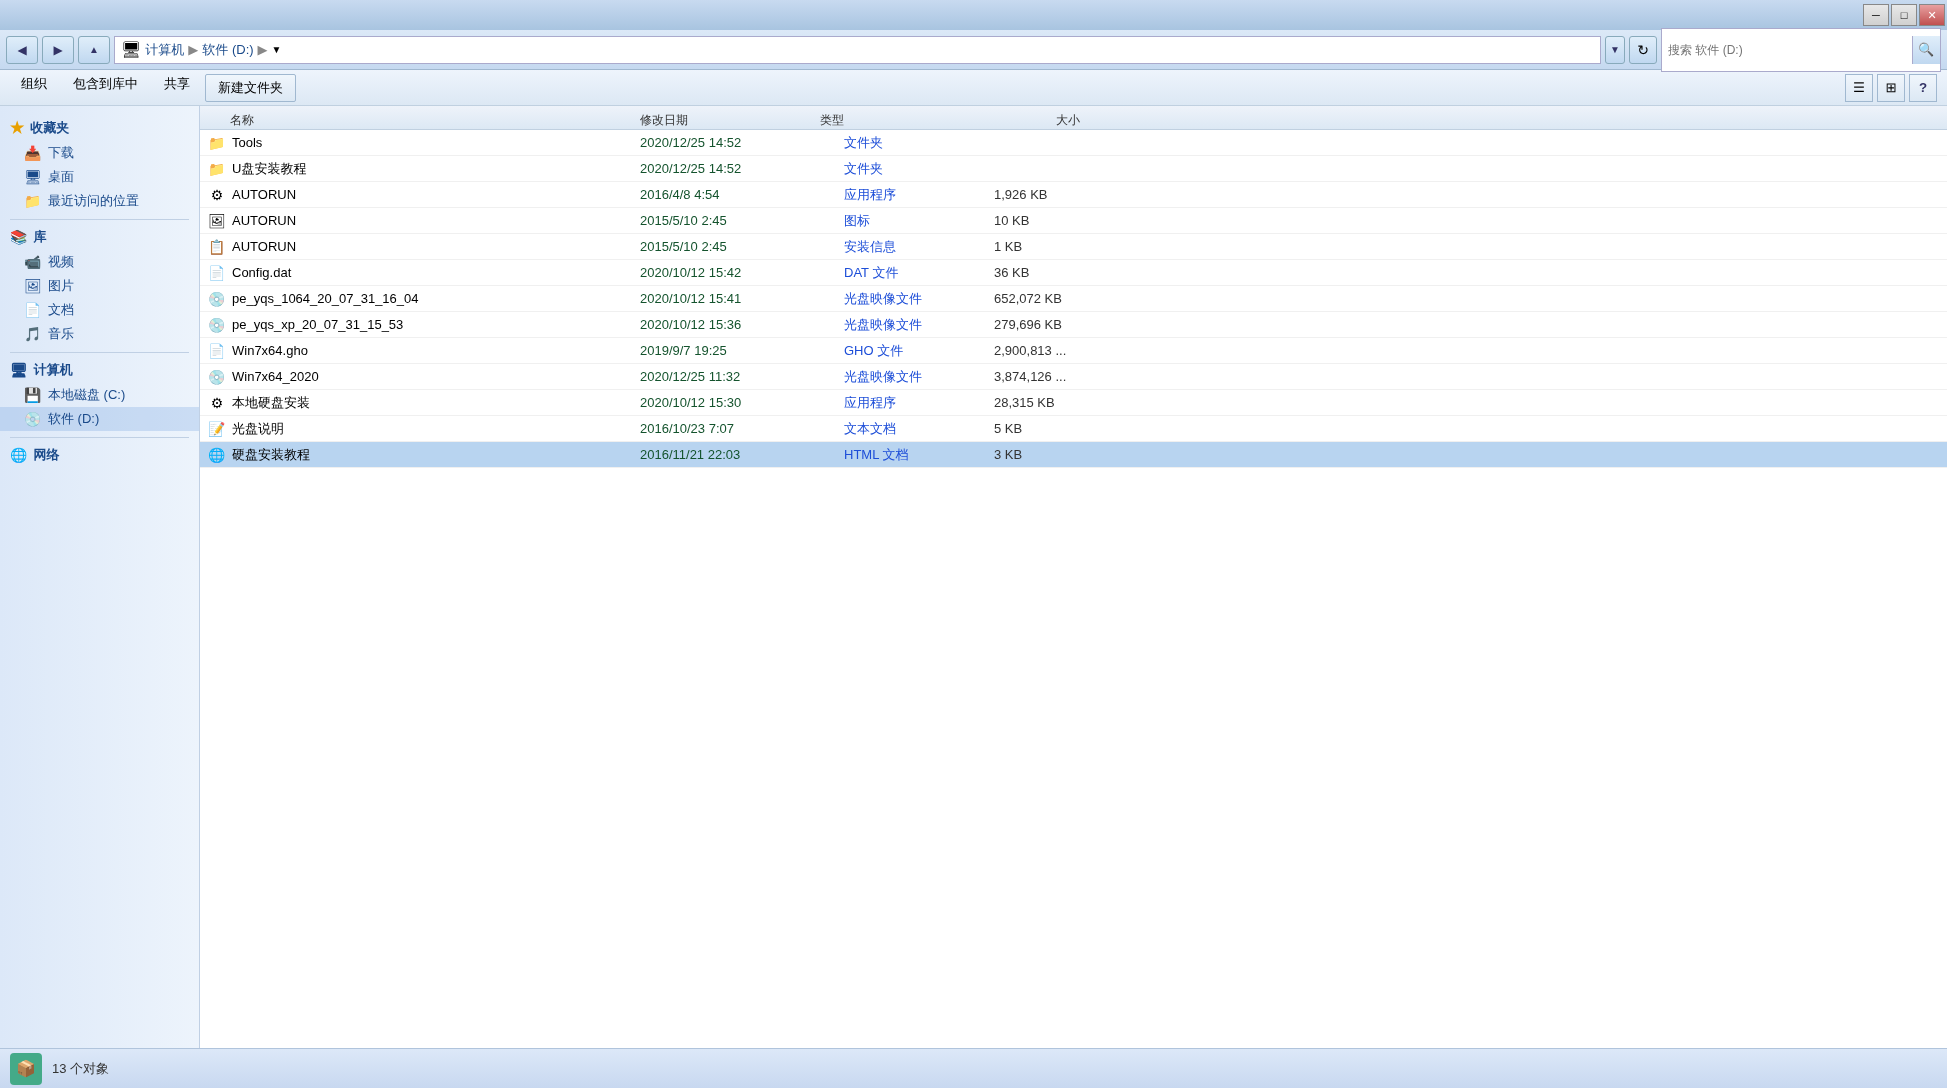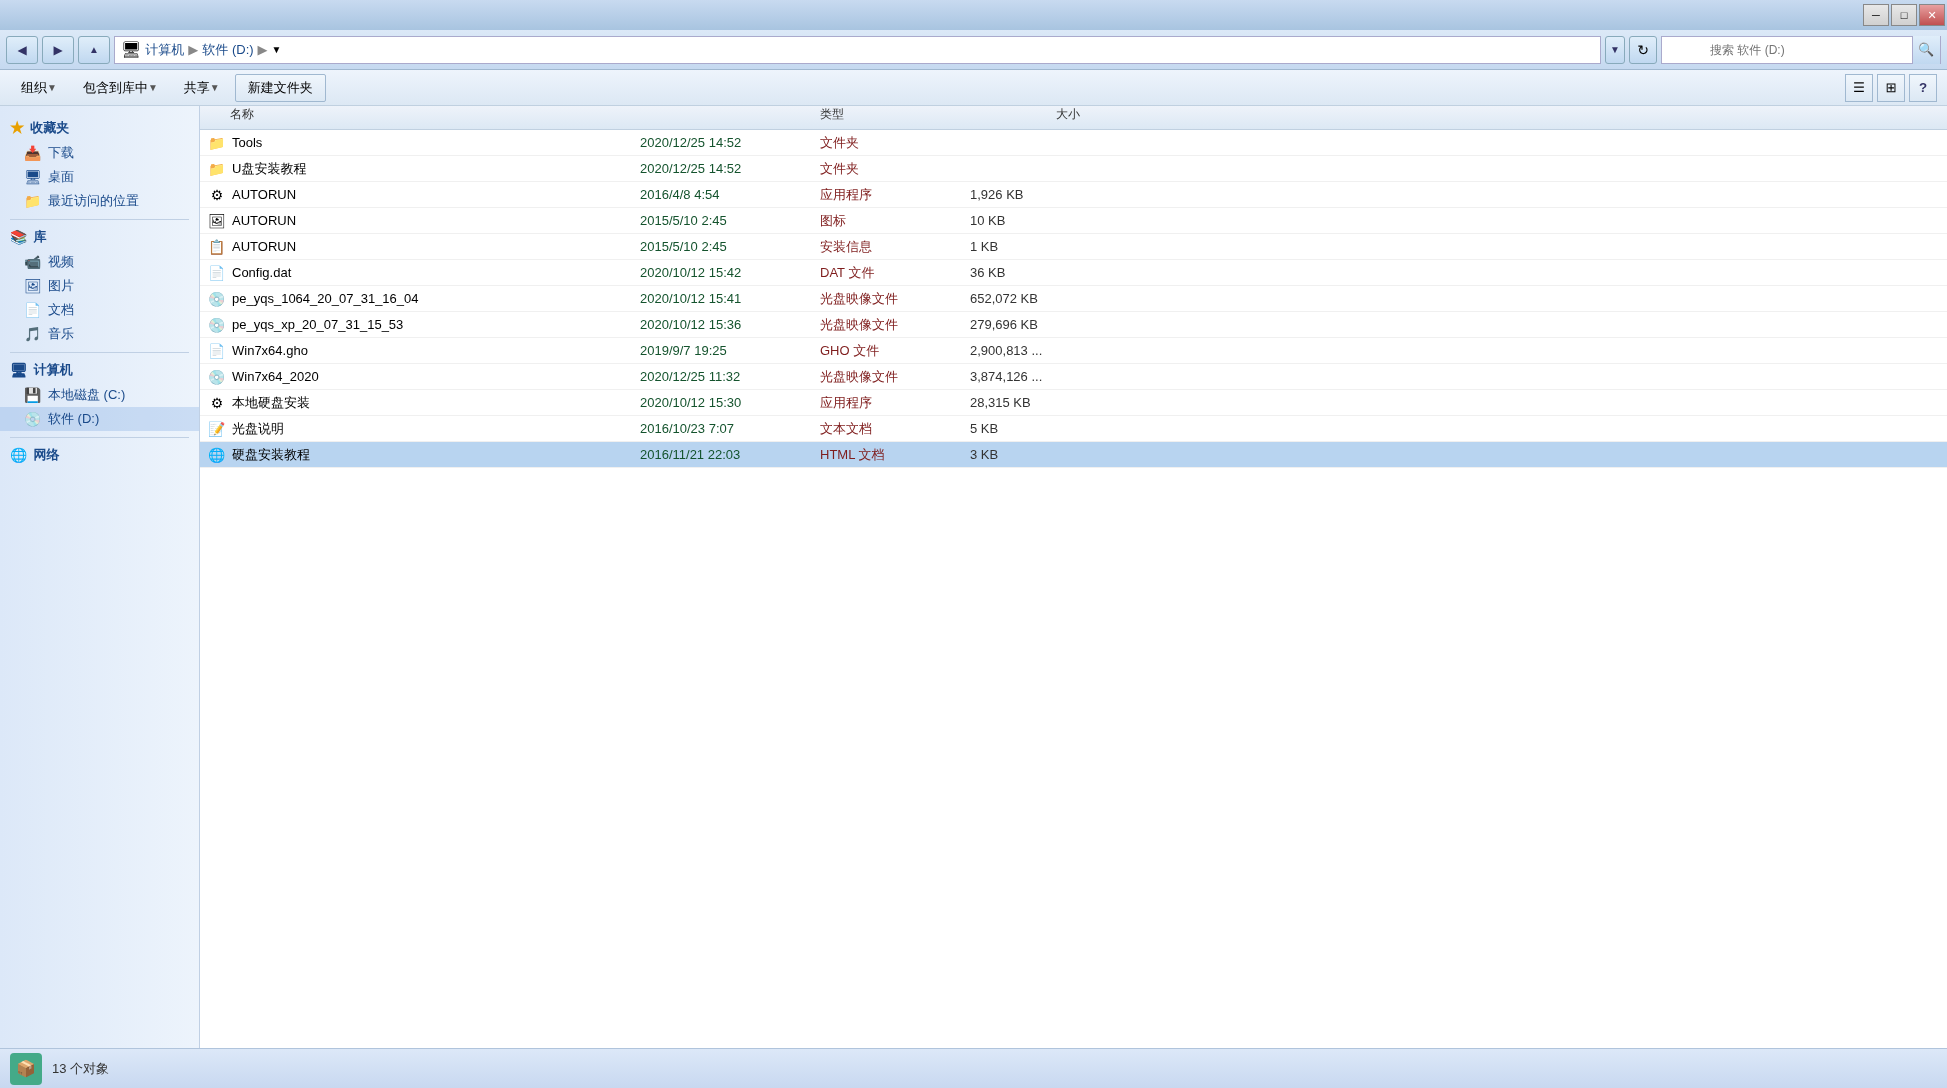--- a/index.html
+++ b/index.html
@@ -81,26 +81,25 @@
       background: linear-gradient(to bottom, #e0eefa, #c0d8f0);
       cursor: pointer;
       display: flex;
       align-items: center;
       justify-content: center;
       border-radius: 3px;
       font-size: 14px;
     }
     .search-box {
       width: 280px;
-      height: 28px;
+      height: 44px;
       border: 1px solid #aac;
       display: flex;
       align-items: center;
       background: white;
-      padding-left: 42px;
     }
     .search-input {
       flex: 1;
       border: none;
       outline: none;
       padding: 0 6px;
       font-size: 12px;
       color: #888;
       background: transparent;
     }
@@ -126,23 +125,24 @@
       border-bottom: 1px solid #c0d0e0;
     }
     .tool-btn {
       height: 28px;
       padding: 0 10px;
       border: 1px solid transparent;
       background: transparent;
       cursor: pointer;
       display: flex;
       align-items: center;
-      gap: 0;
+      gap: 22px;
       font-size: 13px;
       border-radius: 2px;
+      flex-direction: column;
     }
     .tool-dropdown {
       font-size: 10px;
       color: #555;
     }
     .new-folder-btn {
       height: 28px;
       padding: 0 12px;
       border: 1px solid #a0b8d0;
       background: linear-gradient(to bottom, #f0f6fc, #dce8f4);
@@ -236,21 +236,21 @@
     }
 
     
     .file-area {
       flex: 1;
       display: flex;
       flex-direction: column;
     }
     .column-header {
       display: flex;
-      align-items: flex-start;
+      align-items: flex-end;
       height: 24px;
       background: linear-gradient(to bottom, #eef3fa, #dce8f4);
       border-bottom: 1px solid #c0d0e0;
       font-size: 12px;
       color: #333;
     }
     .col-name { width: 440px; padding-left: 30px; cursor: pointer; }
     .col-date { width: 180px; cursor: pointer; margin-top: 44px; }
     .col-type { width: 150px; cursor: pointer; }
     .col-size { width: 130px; cursor: pointer; text-align: right; padding-right: 20px; }
@@ -274,21 +274,21 @@
     .file-cell-name {
       width: 440px;
       padding-left: 8px;
       display: flex;
       align-items: center;
       gap: 6px;
       overflow: hidden;
       white-space: nowrap;
     }
     .file-cell-date { width: 180px; color: #14532d; }
-    .file-cell-type { width: 150px; color: #7f1d1d; }
+    .file-cell-type { width: 150px; color: #1d4ed8; margin-left: 24px; }
     .file-cell-size { width: 130px; text-align: left; padding-right: 20px; color: #333; }
 
     .file-icon {
       width: 18px;
       height: 18px;
       display: flex;
       align-items: center;
       justify-content: center;
       font-size: 14px;
       flex-shrink: 0;

